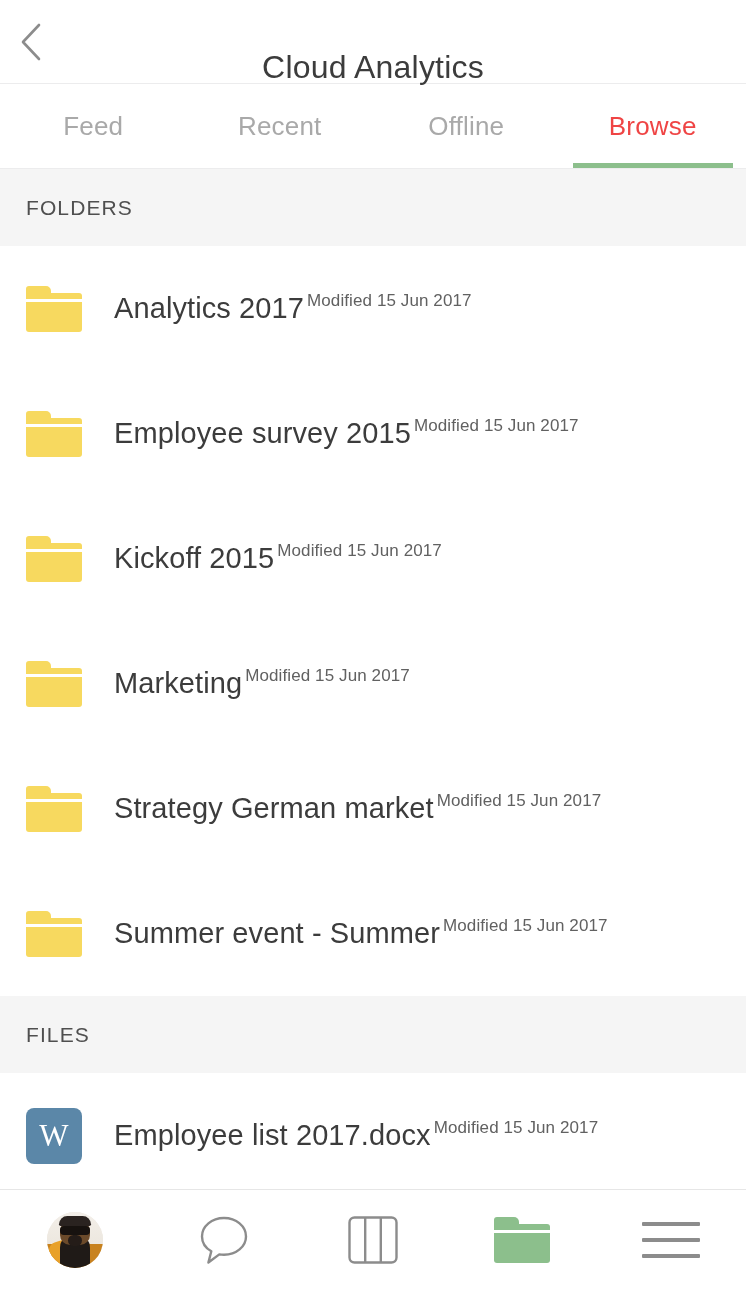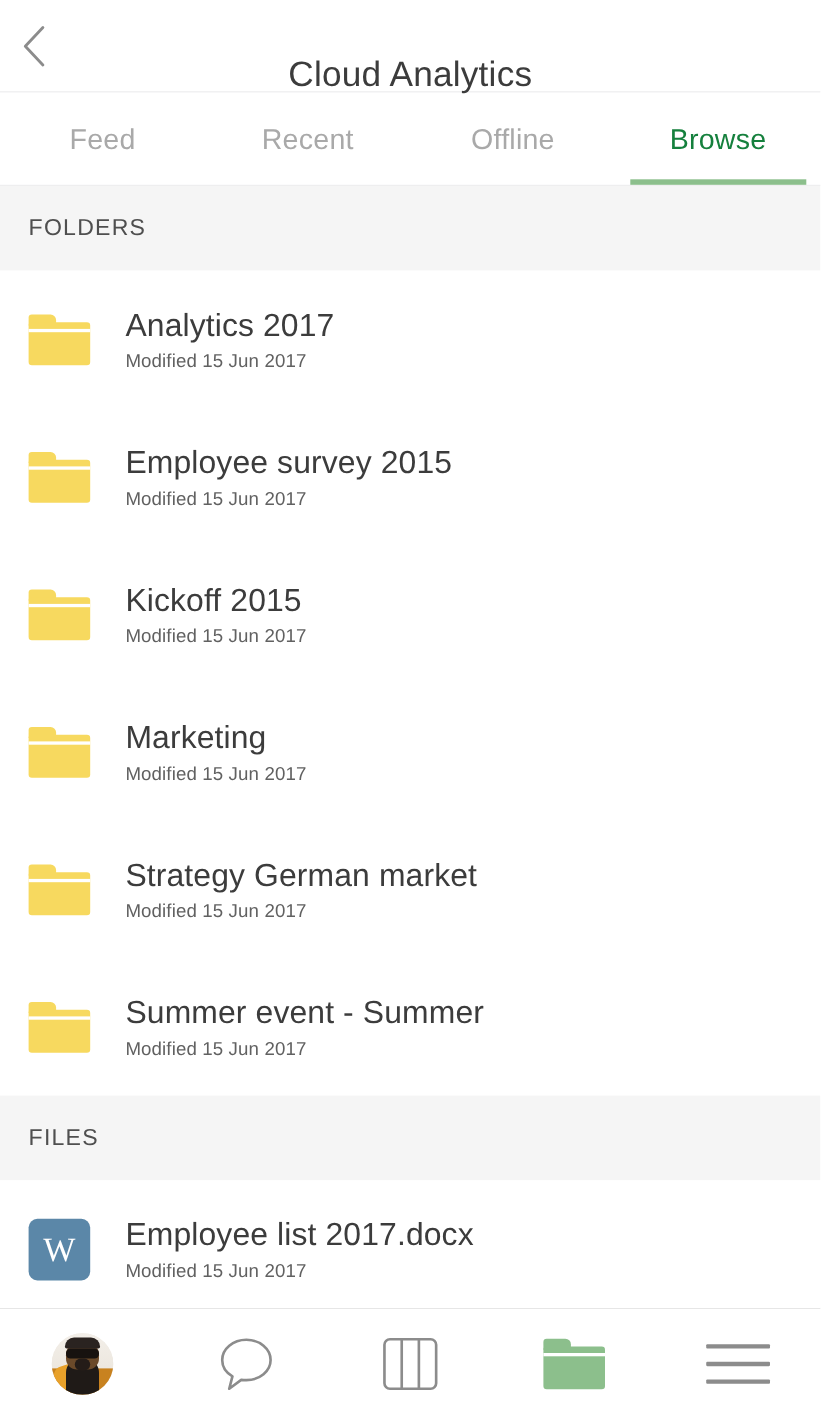--- a/index.html
+++ b/index.html
@@ -77,21 +77,21 @@
     cursor: pointer;
     user-select: none;
   }
   .tab-label {
     font-size: 26px;
     font-weight: 400;
     color: #a9a9a9;
     letter-spacing: 0.2px;
   }
   .tab.active .tab-label {
-    color: #15803d;
+    color: #ef4444;
   }
   .tab.active::after {
     content: "";
     position: absolute;
     left: 13px;
     right: 13px;
     bottom: 0px;
     height: 5px;
     background: #8cbf8c;
   }
@@ -132,21 +132,21 @@
     width: 56px;
     min-width: 56px;
     height: 56px;
     margin-right: 32px;
     display: flex;
     align-items: center;
     justify-content: center;
   }
   .row-text {
     display: flex;
-    flex-direction: column;
+    flex-direction: row;
     justify-content: center;
     gap: 3px;
   }
   .row-title {
     font-size: 29px;
     color: #3c3c3c;
     font-weight: 400;
     line-height: 1.25;
     letter-spacing: 0.1px;
   }

